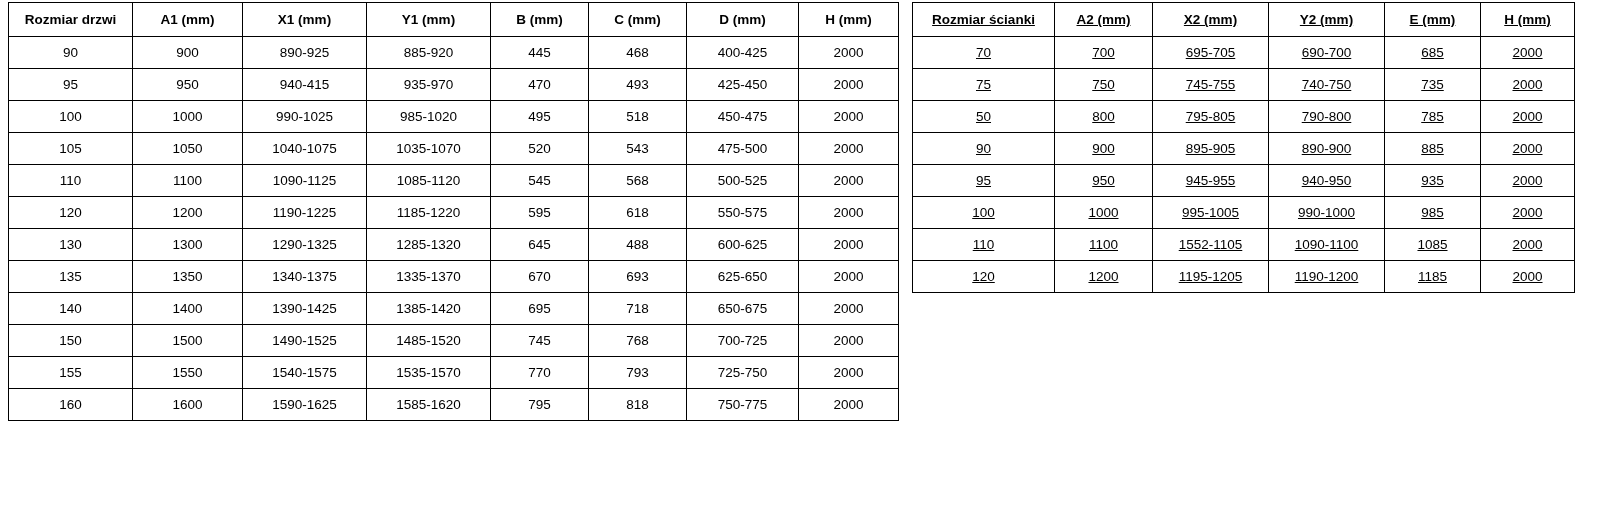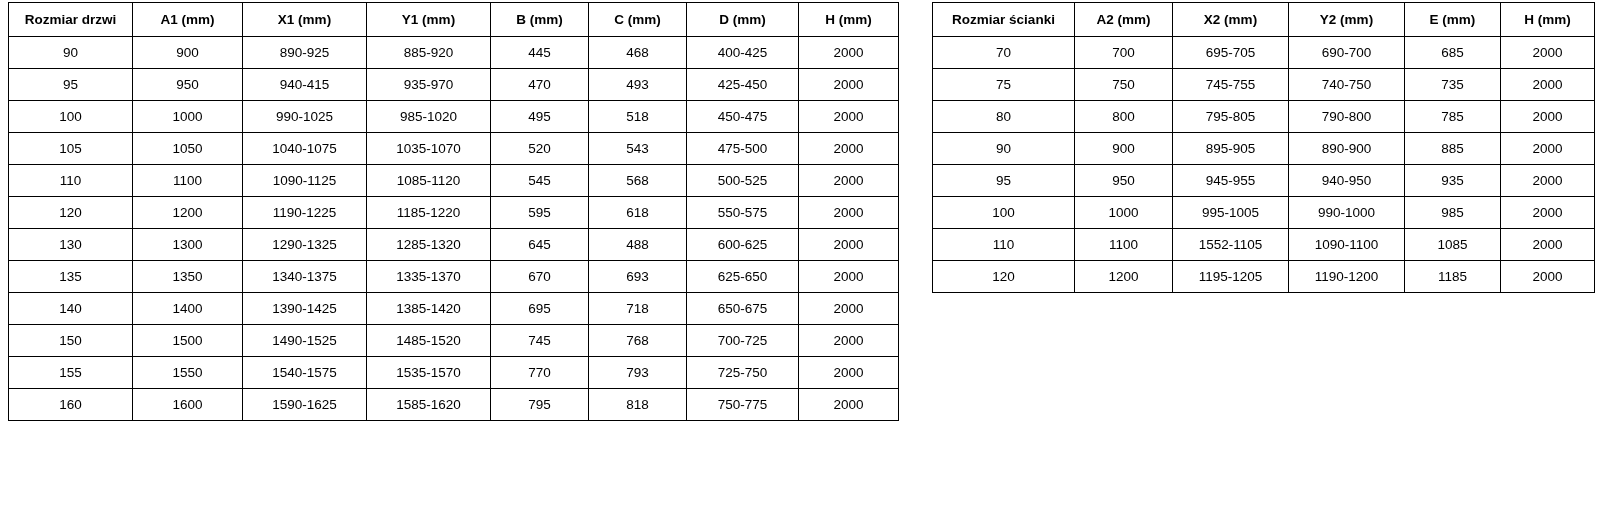--- a/index.html
+++ b/index.html
@@ -21,22 +21,23 @@
   }
   .table-wrap {
     position: absolute;
     top: 0;
   }
   #doors-table-wrap {
     left: 8px;
     top: 2px;
   }
   #walls-table-wrap {
-    left: 932px;
+    left: 912px;
     top: 2px;
+    text-decoration: underline;
   }
   table {
     border-collapse: collapse;
     table-layout: fixed;
   }
   table td, table th {
     border: 1px solid #000000;
     text-align: center;
     vertical-align: middle;
     font-size: 13.5px;
@@ -253,21 +254,21 @@
           </tr>
           <tr>
             <td>75</td>
             <td>750</td>
             <td>745-755</td>
             <td>740-750</td>
             <td>735</td>
             <td>2000</td>
           </tr>
           <tr>
-            <td>80</td>
+            <td>50</td>
             <td>800</td>
             <td>795-805</td>
             <td>790-800</td>
             <td>785</td>
             <td>2000</td>
           </tr>
           <tr>
             <td>90</td>
             <td>900</td>
             <td>895-905</td>

